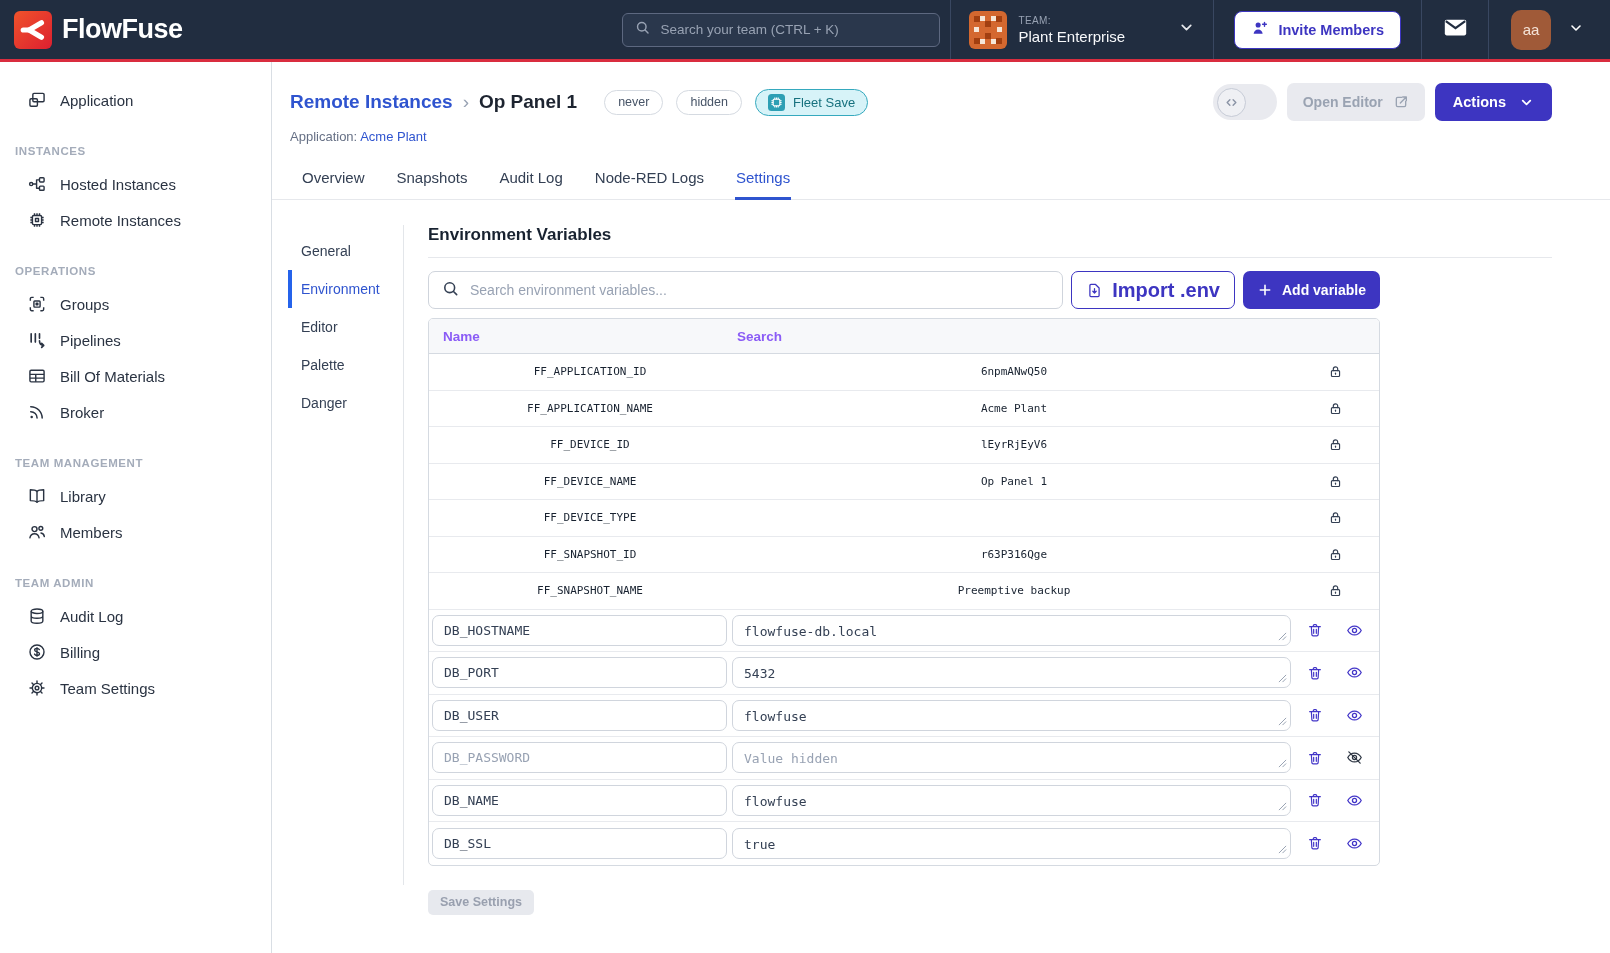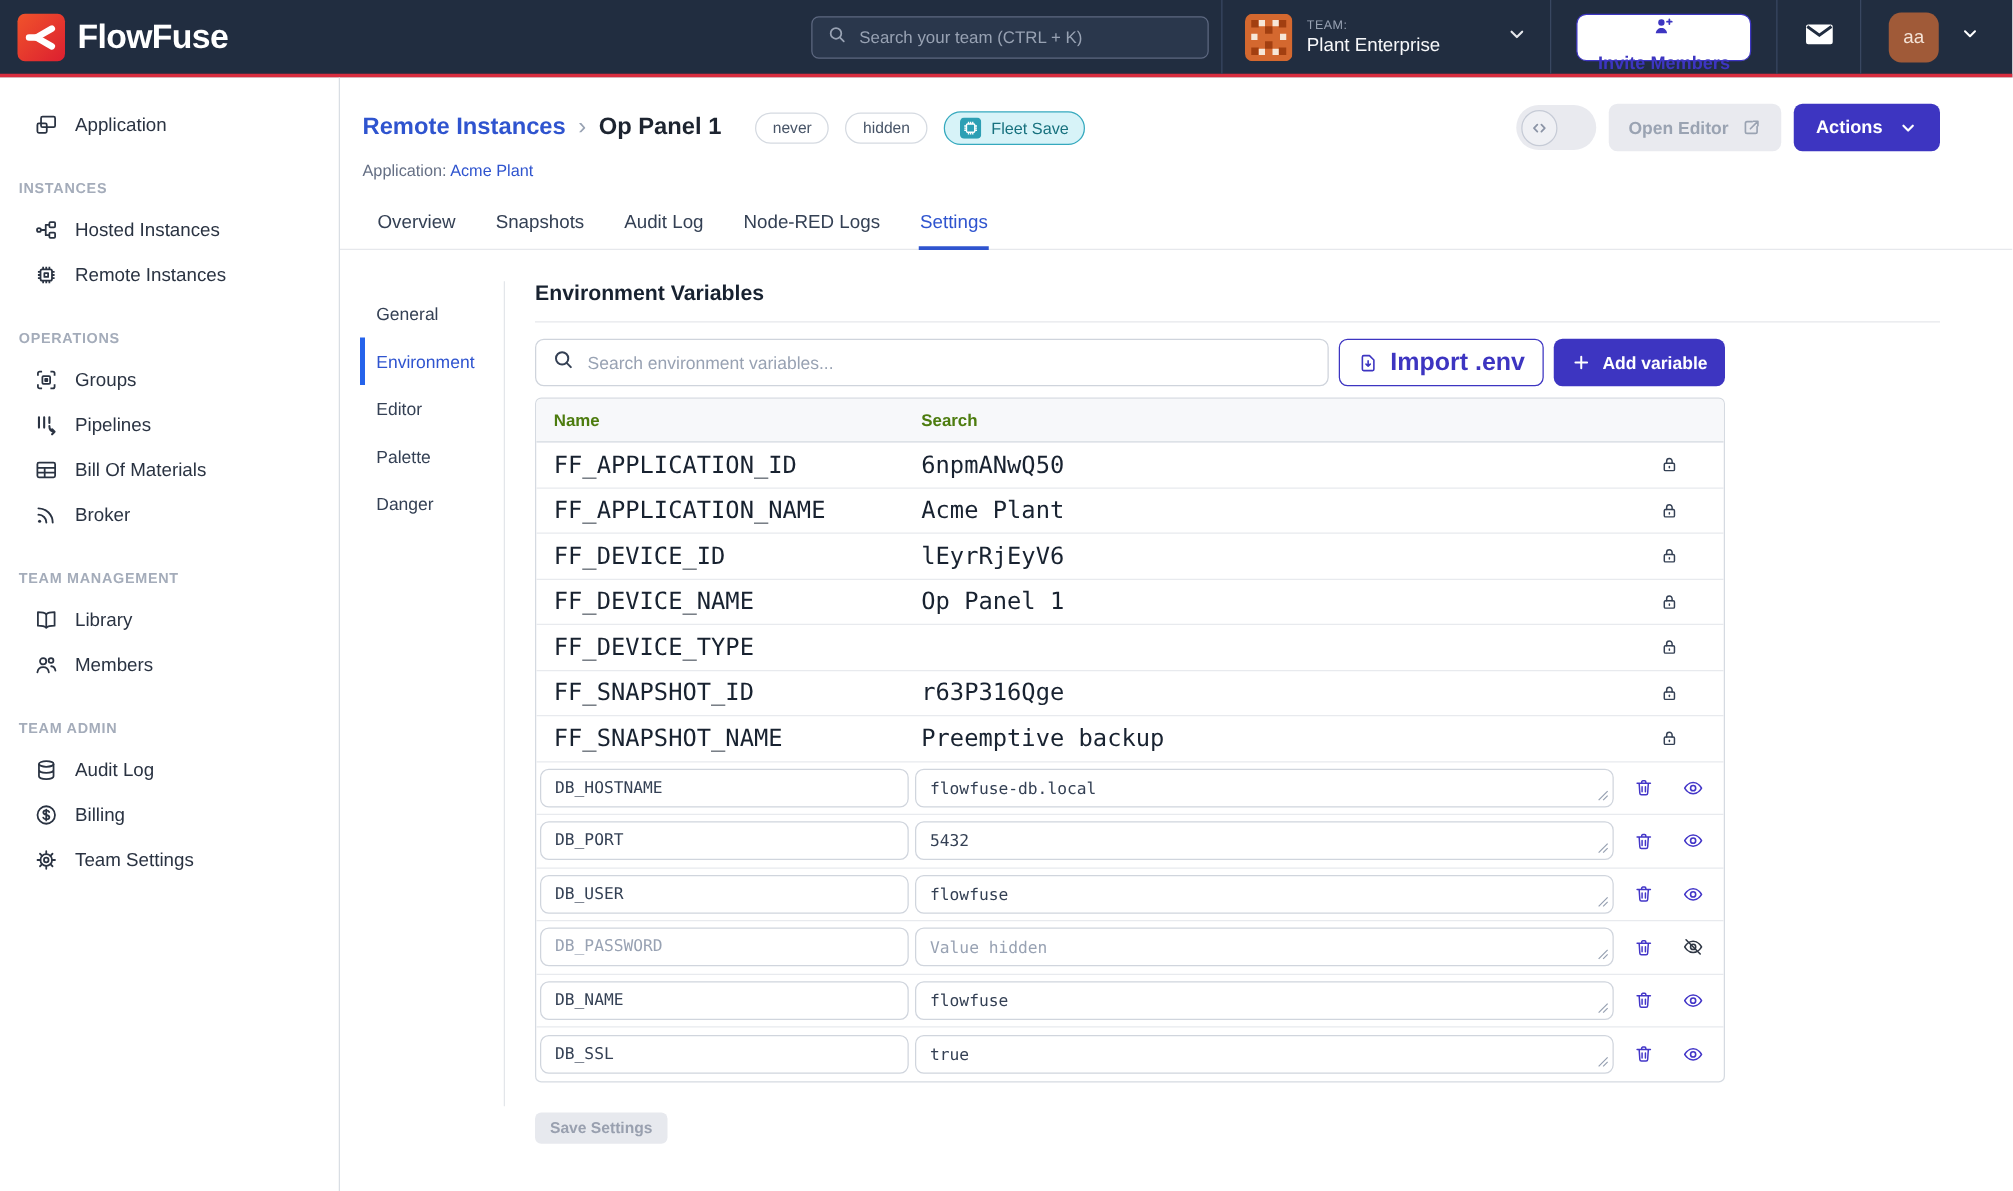--- a/index.html
+++ b/index.html
@@ -25,21 +25,21 @@
   .nav-divider { width:1px; align-self:stretch; background:#394761; }
   .team-block { display:flex; align-items:center; gap:11px; padding:0 18px; width:262px; }
   .team-avatar { width:38px; height:38px; border-radius:6px; overflow:hidden; flex-shrink:0; }
   .team-meta { display:flex; flex-direction:column; gap:2px; flex:1; }
   .team-label { font-size:10px; color:#98A2B3; letter-spacing:.4px; }
   .team-name { font-size:15px; color:#F7F8FA; }
   .team-block .chev { color:#E6E8EC; }
   .invite-wrap { padding:0 20px; display:flex; align-items:center; }
   .btn-invite { height:38px; padding:0 16px; background:#fff; color:#3D35C1;
     border:1px solid #3D35C1; border-radius:8px; display:flex; align-items:center; gap:9px;
-    font-size:14.5px; font-weight:700; cursor:pointer; font-family:inherit;flex-direction:column; }
+    font-size:14.5px; font-weight:700; cursor:pointer; font-family:inherit; }
   .mail-wrap { width:66px; display:flex; justify-content:center; align-items:center; }
   .user-wrap { display:flex; align-items:center; gap:17px; padding:0 26px 0 22px; }
   .avatar { width:40px; height:40px; border-radius:10px; background:#A05A38; color:#F4E3D7;
     font-weight:400; font-size:15px; display:flex; align-items:center; justify-content:center; }
   .user-wrap .chev { color:#fff; }
 
   
   .frame { flex:1; display:flex; min-height:0; }
 
   
@@ -103,28 +103,28 @@
     color:#344054; font-family:inherit; }
   .env-search input::placeholder { color:#98A2B3; }
   .btn-import { height:38px; padding:0 14px; background:#fff; border:1px solid #3D35C1;
     color:#3D35C1; gap:9px; font-size:20px; }
   .btn-add { height:38px; padding:0 14px; background:#3D35C1; color:#fff; gap:9px;
     font-size:14px; }
 
   .mono { font-family:"DejaVu Sans Mono","Liberation Mono",monospace; }
   .env-table { border:1px solid #D5DAE1; border-radius:5px; overflow:hidden; }
   .t-head { display:flex; align-items:center; height:35px; background:#F7F8FA;
-    border-bottom:1px solid #D5DAE1; font-size:13.5px; font-weight:700; color:#4d7c0f; }
+    border-bottom:1px solid #D5DAE1; font-size:13.5px; font-weight:700; color:#8b5cf6; }
   .col-name { width:308px; padding-left:14px; flex-shrink:0; }
   .col-value { flex:1; min-width:0; }
   .col-icons { width:88px; flex-shrink:0; display:flex; align-items:center;
     justify-content:center; gap:23px; }
   .env-row { display:flex; align-items:center; border-bottom:1px solid #E8EAEE; }
   .env-row:last-child { border-bottom:none; }
-  .env-row.locked { height:36.5px; font-size:19px; color:#182230; }
+  .env-row.locked { height:36.5px; font-size:11px; color:#182230;text-align:center; }
   .env-row.locked .col-icons { color:#344054; }
   .env-row.editable { height:42.5px; padding-left:3px; }
   .name-input { width:295px; height:31px; border:1px solid #D0D5DD; border-radius:7px;
     padding:0 11px; font-size:13px; color:#344054; margin-right:5px; outline:none; flex-shrink:0; }
   .valuecell { flex:1; min-width:0; position:relative; }
   .value-input { display:block; width:100%; height:31px; border:1px solid #D0D5DD;
     border-radius:7px; padding:6px 11px 0; font-size:13px; color:#344054; resize:none;
     outline:none; overflow:hidden; line-height:19px; }
   .value-input::placeholder { color:#98A2B3; }
   .resize-handle { position:absolute; right:4px; bottom:5px; color:#98A2B3; line-height:0; }

